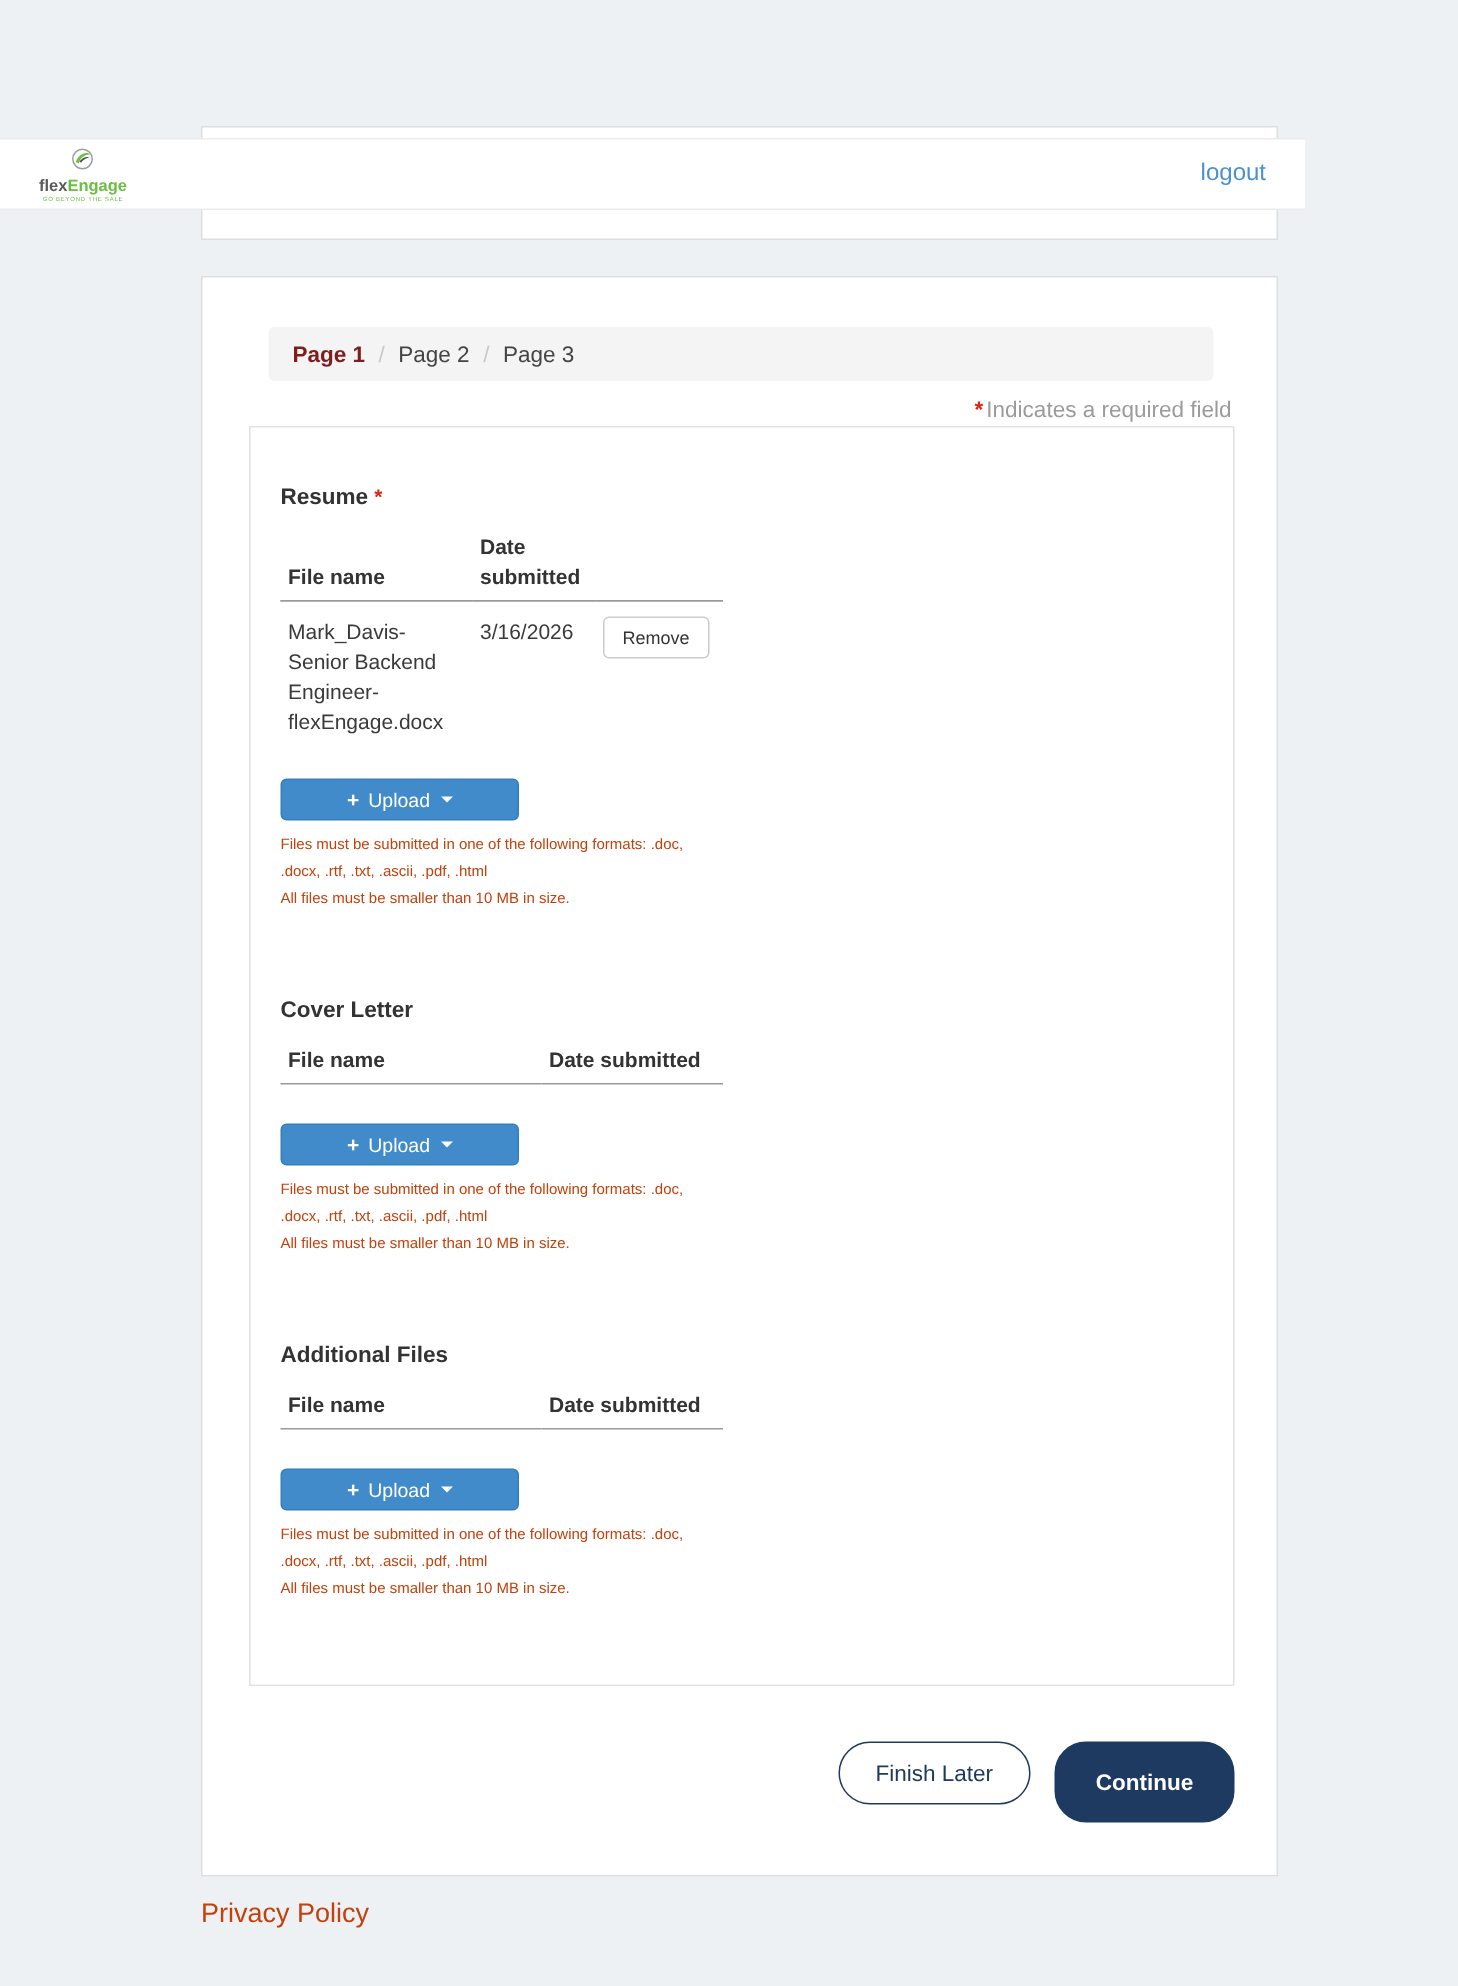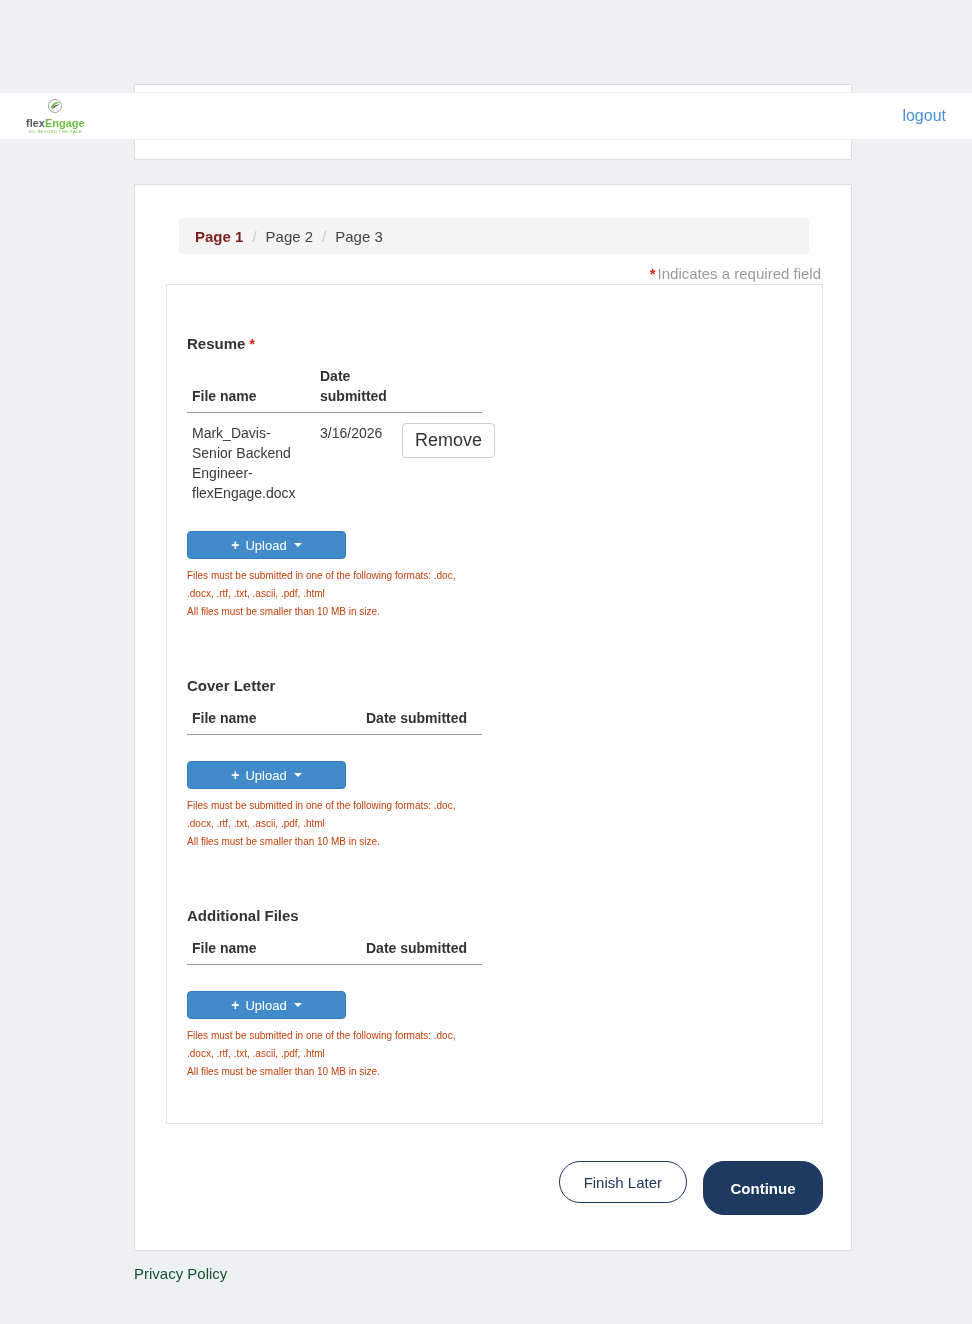--- a/index.html
+++ b/index.html
@@ -13,21 +13,21 @@
   a { text-decoration:none; }
 
   
   .top-card {
     position:absolute; left:134px; top:84px; width:718px; height:76px;
     background:#fff; border:1px solid #dcdfe2; z-index:0;
   }
 
   
   .header-bar {
-    position:absolute; left:0; top:92px; width:972px; height:48px;
+    position:absolute; left:0; top:92px; width:870px; height:48px;
     background:#fff; z-index:2;
     border-top:1px solid #ececec; border-bottom:1px solid #ececec;
     display:flex; align-items:center; justify-content:space-between;
     padding:0 26px;
   }
   .logo { display:flex; flex-direction:column; align-items:center; line-height:1; cursor:pointer; }
   .logo-icon { margin-bottom:1px; }
   .logo-text { font-size:11px; font-weight:700; letter-spacing:0; }
   .logo-text .flex { color:#58595b; }
   .logo-text .engage { color:#6abf43; }
@@ -55,21 +55,21 @@
     font-size:15px; color:#9b9b9b;
   }
   .required-star { color:#e42312; font-weight:700; margin-right:2px; }
 
   .inner-panel {
     position:absolute; left:31px; top:99px; width:657px; height:840px;
     border:1px solid #e2e2e2; background:#fff;
     padding:38px 20px 0 20px; overflow:hidden;
   }
 
-  .file-section { margin-top:12px; }
+  .file-section { margin-top:0; }
   .file-section + .file-section { margin-top:56px; }
   .section-title { font-size:15px; font-weight:700; color:#333; margin-bottom:10px; }
   .section-title .required-star { font-size:14px; }
 
   table.files-table { border-collapse:collapse; width:295px; table-layout:fixed; }
   table.files-table th {
     text-align:left; vertical-align:bottom; font-size:14px; font-weight:700; color:#333;
     padding:4px 6px 6px 5px; border-bottom:1px solid #9a9a9a; line-height:20px;
   }
   table.files-table td {
@@ -78,21 +78,21 @@
   }
   .resume-table col.c1 { width:128px; }
   .resume-table col.c2 { width:82px; }
   .resume-table col.c3 { width:85px; }
   .empty-table col.c1 { width:174px; }
   .empty-table col.c2 { width:121px; }
   td.action-cell { padding-top:8px; padding-left:0; }
 
   .remove-btn {
     background:#fff; border:1px solid #ccc; border-radius:4px;
-    font-family:inherit; font-size:18px; color:#333;
+    font-family:inherit; font-size:12px; color:#333;
     padding:6px 12px; cursor:pointer;
   }
 
   .upload-btn {
     margin-top:26px; width:159px; height:28px;
     background:#428bca; border:1px solid #357ebd; border-radius:4px;
     color:#fff; font-family:inherit; font-size:13px;
     display:flex; align-items:center; justify-content:center; cursor:pointer;
   }
   .plus-glyph { font-weight:700; font-size:14px; margin-right:6px; }
@@ -109,21 +109,21 @@
     min-width:124px; height:42px; padding:0 24px;
     background:#fff; border:1px solid #1f3a60; border-radius:21px;
     color:#1f3a60; font-family:inherit; font-size:15px; cursor:pointer;
   }
   .continue-btn {
     min-width:120px; height:54px; padding:0 26px;
     background:#1f3a60; border:1px solid #1f3a60; border-radius:21px;
     color:#fff; font-family:inherit; font-size:15px; font-weight:700; cursor:pointer;
   }
 
-  .privacy-link { position:absolute; left:134px; top:1265px; font-size:15px; color:#14532d; cursor:pointer; }
+  .privacy-link { position:absolute; left:134px; top:1265px; font-size:18px; color:#c2410c; cursor:pointer; }
 </style>
 </head>
 <body>
 
 <div class="top-card"></div>
 
 <div class="header-bar">
   <div class="logo">
     <span class="logo-icon">
       <svg width="16" height="16" viewBox="0 0 16 16">

